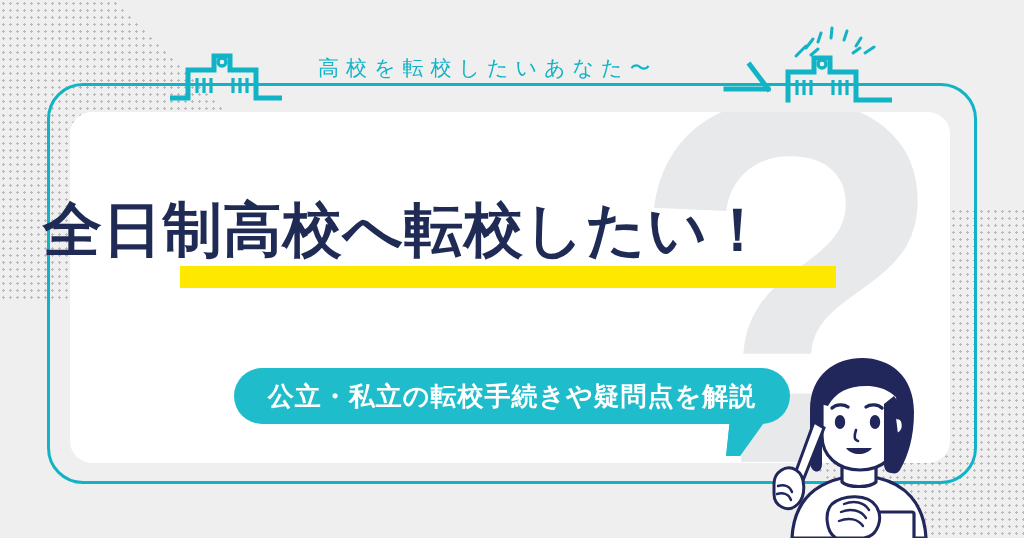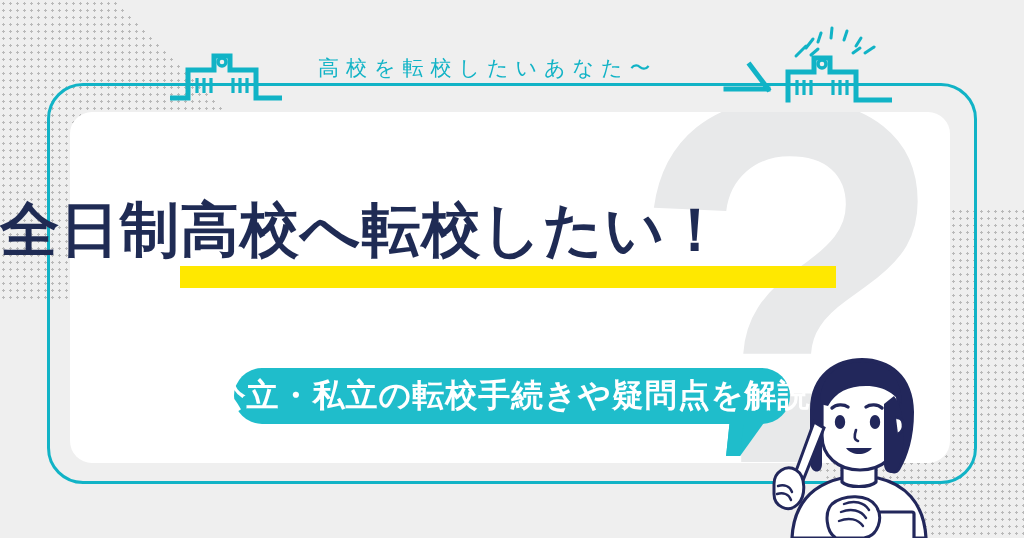--- a/index.html
+++ b/index.html
@@ -78,21 +78,21 @@
   }
   .school-icon { position:absolute; }
   #school-left  { left:170px; top:40px; }
   #school-right { left:780px; top:22px; }
   #arrow-icon   { left:718px; top:55px; position:absolute; }
 
   
   #title-wrap {
     position:absolute;
     left:0; top:198px; width:811px;
-    text-align:left;
+    text-align:center;
     z-index:8;
   }
   #title-hl {
     position:absolute;
     left:180px; top:68px;
     width:656px; height:22px;
     background:#FFE800;
     z-index:-1;
   }
   #title {
@@ -113,21 +113,21 @@
     width:556px; height:56px;
     background:#1FBDCB;
     border-radius:28px;
     z-index:9;
     display:flex;
     align-items:center;
     justify-content:center;
   }
   #bubble-text {
     color:#FFFFFF;
-    font-size:32px;
+    font-size:26px;
     font-weight:700;
     letter-spacing:1px;
     font-family:"DejaVu Sans", sans-serif;
     white-space:nowrap;
   }
   #bubble-tail {
     position:absolute;
     left:728px; top:420px;
     width:0; height:0;
     border-left:14px solid #1FBDCB;

